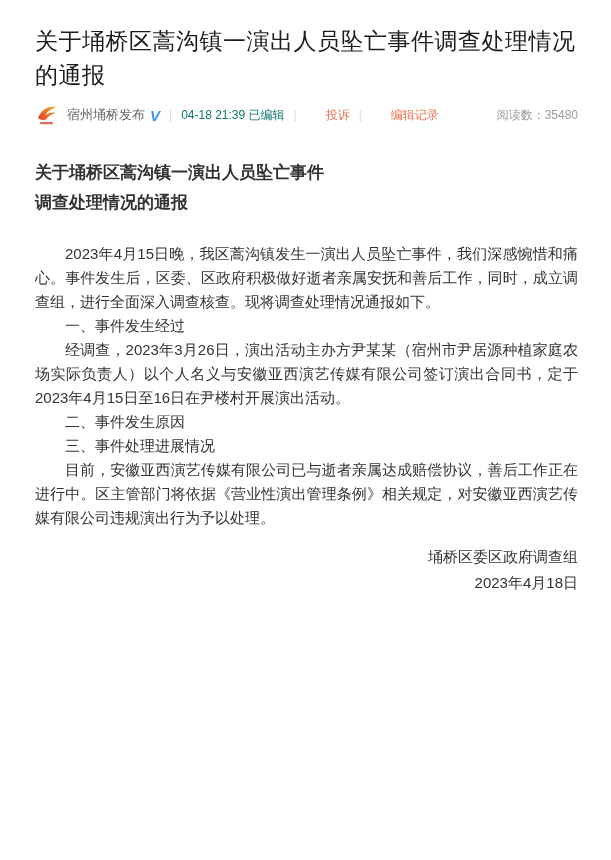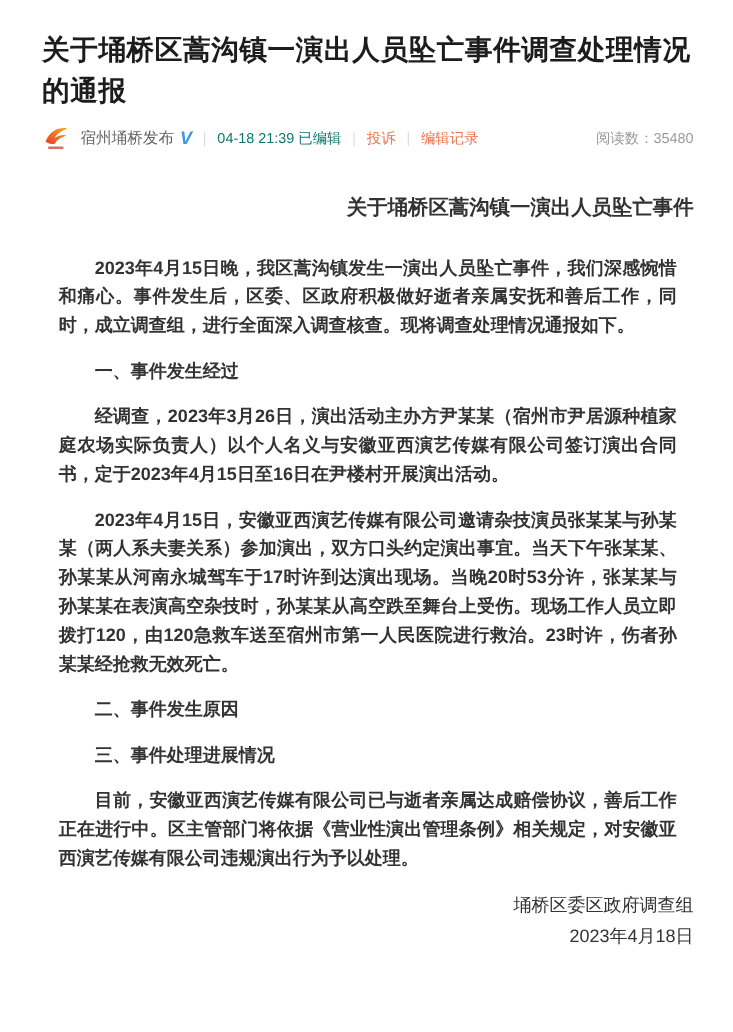--- a/index.html
+++ b/index.html
@@ -8,21 +8,21 @@
     background: #ffffff;
     font-family: "Liberation Sans", "DejaVu Sans", sans-serif;
     overflow: hidden;
   }
   .page { padding: 24px 33px 0 35px; }
 
   
   .headline {
     font-size: 23px;
     line-height: 34px;
-    font-weight: 700;
+    font-weight: 400;
     color: #1c1c1c;
     margin-bottom: 10px;
     letter-spacing: 0.5px;
   }
 
   
   .meta-row {
     display: flex;
     align-items: center;
     height: 26px;
@@ -43,43 +43,42 @@
   .account-name { color: #636363; font-size: 13px; cursor: pointer; }
   .v-badge {
     color: #3b95e9;
     font-weight: 700;
     font-size: 15px;
     margin-left: 5px;
     font-style: italic;
   }
   .sep { color: #dcdcdc; margin: 0 9px; font-size: 12px; }
   .timestamp { color: #0f766e; }
-  .orange-link { color: #eb7350; text-decoration: none; cursor: pointer; }
+  .orange-link { color: #eb7350; text-decoration: none; cursor: pointer; margin-left: 20px; }
   .read-count { margin-left: auto; color: #9a9a9a; font-size: 12px; padding-left: 32px; }
 
   
   .article {
     margin-top: 30px;
     color: #333333;
     font-size: 15px;
     line-height: 24px;
   }
   .article-title {
-    text-align: right;
+    text-align: left;
     font-weight: 700;
     font-size: 17px;
     line-height: 30px;
     color: #333333;
     margin-bottom: 24px;
   }
   .article p {
     text-indent: 2em;
-    margin: 14px;
+    margin: 0;
     text-align: justify;
-    font-weight: bold;
   }
   .signature-block {
     margin-top: 14px;
     text-align: right;
     line-height: 26px;
     color: #333333;
   }
 </style>
 </head>
 <body>
@@ -108,26 +107,26 @@
     <span class="sep">|</span>
     <a class="orange-link">投诉</a>
     <span class="sep">|</span>
     <a class="orange-link">编辑记录</a>
     <span class="read-count">阅读数：35480</span>
   </div>
 
   <div class="article">
     <div class="article-title">
       <div>关于埇桥区蒿沟镇一演出人员坠亡事件</div>
+      <div>调查处理情况的通报</div>
     </div>
 
     <p>2023年4月15日晚，我区蒿沟镇发生一演出人员坠亡事件，我们深感惋惜和痛心。事件发生后，区委、区政府积极做好逝者亲属安抚和善后工作，同时，成立调查组，进行全面深入调查核查。现将调查处理情况通报如下。</p>
     <p>一、事件发生经过</p>
     <p>经调查，2023年3月26日，演出活动主办方尹某某（宿州市尹居源种植家庭农场实际负责人）以个人名义与安徽亚西演艺传媒有限公司签订演出合同书，定于2023年4月15日至16日在尹楼村开展演出活动。</p>
-    <p>2023年4月15日，安徽亚西演艺传媒有限公司邀请杂技演员张某某与孙某某（两人系夫妻关系）参加演出，双方口头约定演出事宜。当天下午张某某、孙某某从河南永城驾车于17时许到达演出现场。当晚20时53分许，张某某与孙某某在表演高空杂技时，孙某某从高空跌至舞台上受伤。现场工作人员立即拨打120，由120急救车送至宿州市第一人民医院进行救治。23时许，伤者孙某某经抢救无效死亡。</p>
     <p>二、事件发生原因</p>
     <p>三、事件处理进展情况</p>
     <p>目前，安徽亚西演艺传媒有限公司已与逝者亲属达成赔偿协议，善后工作正在进行中。区主管部门将依据《营业性演出管理条例》相关规定，对安徽亚西演艺传媒有限公司违规演出行为予以处理。</p>
 
     <div class="signature-block">
       <div>埇桥区委区政府调查组</div>
       <div>2023年4月18日</div>
     </div>
   </div>
 

